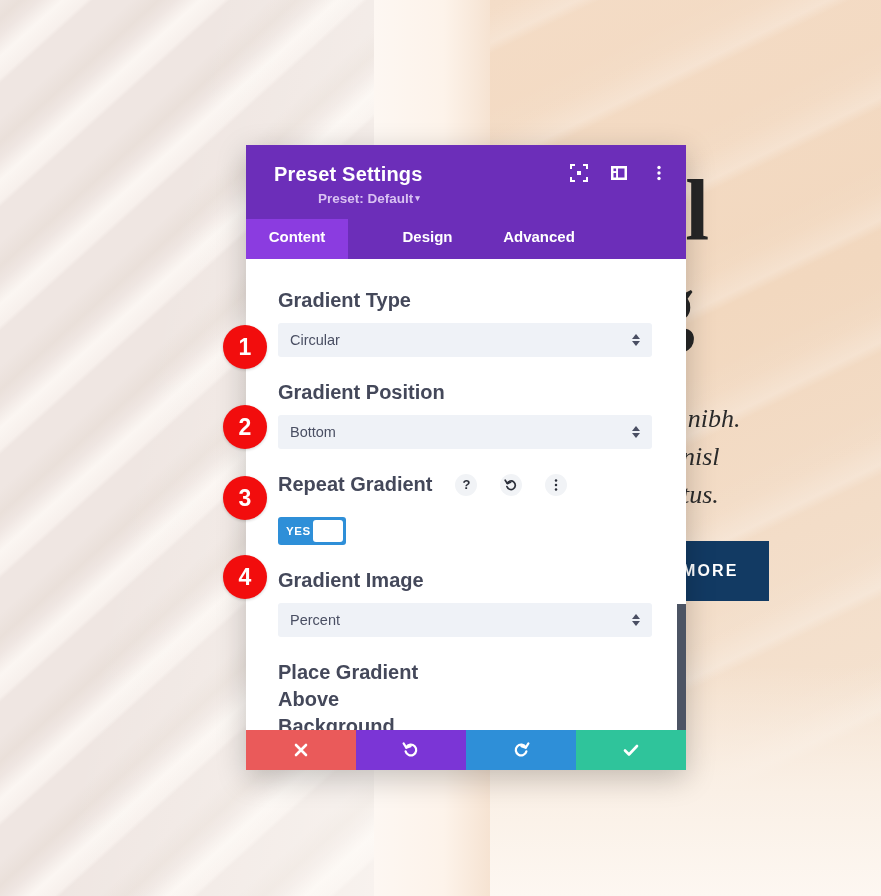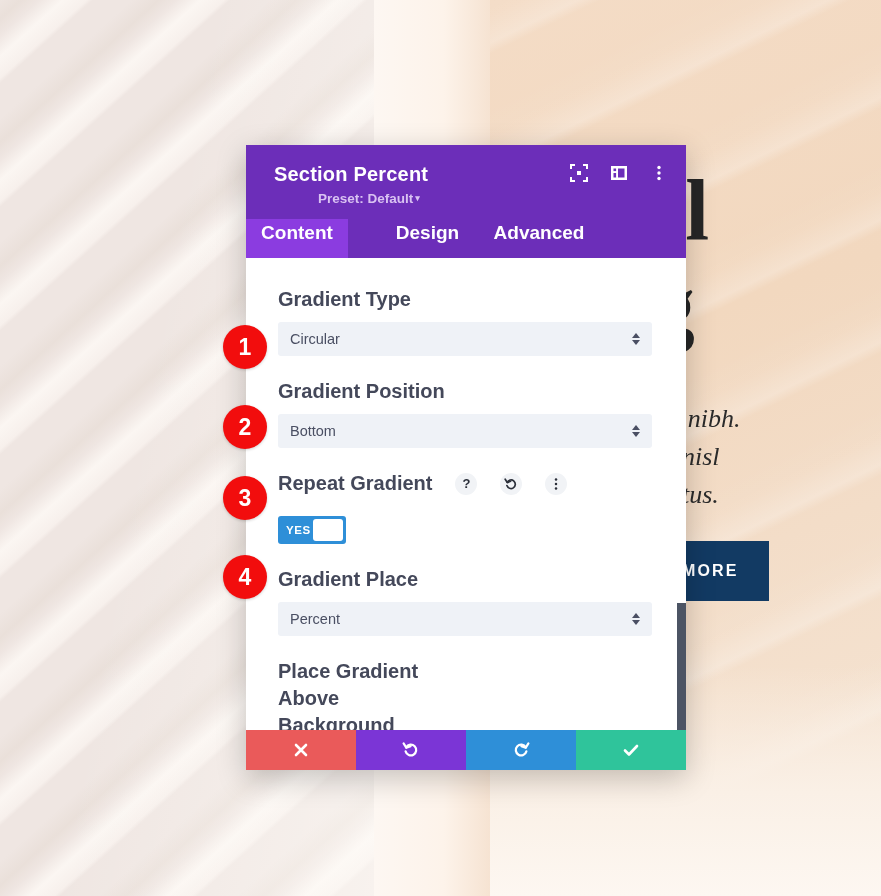--- a/index.html
+++ b/index.html
@@ -125,24 +125,24 @@
     display: flex; align-items: center; gap: 22px;
   }
   .hicon { width: 18px; height: 18px; cursor: pointer; display: block; }
 
   .modal-tabs {
     background: #6c2eb9;
     display: flex;
     flex: 0 0 auto;
   }
   .tab {
-    padding: 3px 0 14px 0;
+    padding: 9px 0 14px 0;
     text-align: center;
     color: #ffffff;
-    font-size: 19px;
+    font-size: 15px;
     font-weight: bold;
     cursor: pointer;
     width: 102px;
   }
   .tab.active { background: #8b3ce0; }
   .tab.t2 { width: 103px; margin-left: 28px; }
   .tab.t3 { width: 120px; }
 
   .modal-body {
     flex: 1 1 auto;
@@ -294,21 +294,21 @@
       <div>it amet nisl</div>
       <div>s ac lectus.</div>
     </div>
     <div class="hero-btn">ARN MORE</div>
   </div>
 </div>
 
 <div id="settings-modal">
 
   <div class="modal-header">
-    <div class="modal-title">Section Percent</div>
+    <div class="modal-title">Preset Settings</div>
     <div class="modal-preset">
       <span>Preset: Default</span><span class="caret">▾</span>
     </div>
 
     <div class="header-icons">
       <span class="hicon">
         <svg width="18" height="18" viewBox="0 0 18 18">
           <path d="M1,5 L1,1 L5,1 M13,1 L17,1 L17,5 M17,13 L17,17 L13,17 M5,17 L1,17 L1,13" fill="none" stroke="#ffffff" stroke-width="2"></path>
           <rect x="7" y="7" width="4" height="4" fill="#ffffff"></rect>
         </svg>
@@ -381,21 +381,21 @@
           </svg>
         </span>
       </div>
       <div class="toggle-yes">
         <span class="lbl">YES</span>
         <span class="knob"></span>
       </div>
     </div>
 
     <div class="field">
-      <div class="field-label">Gradient Place</div>
+      <div class="field-label">Gradient Image</div>
       <div class="select-box">
         <span>Percent</span>
         <span class="select-arrows">
           <span class="arr up"></span>
             <span class="arr down"></span>
         </span>
       </div>
     </div>
 
     <div class="field">

